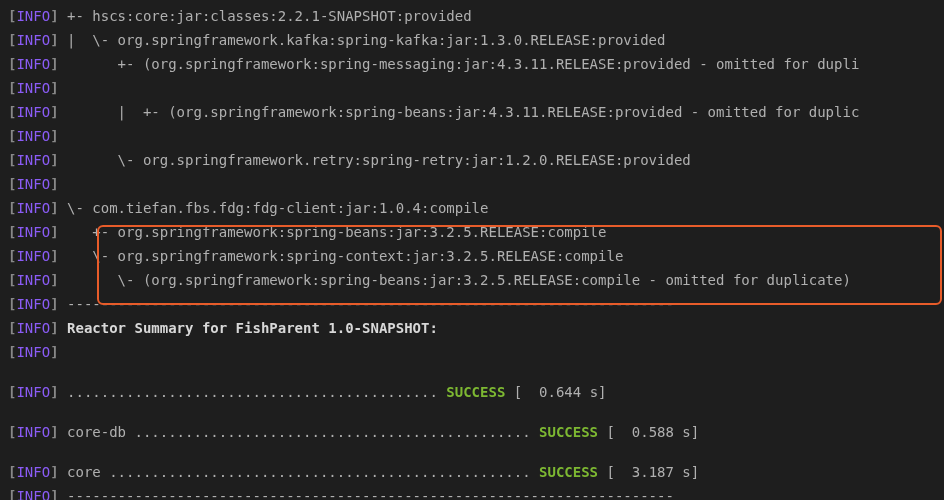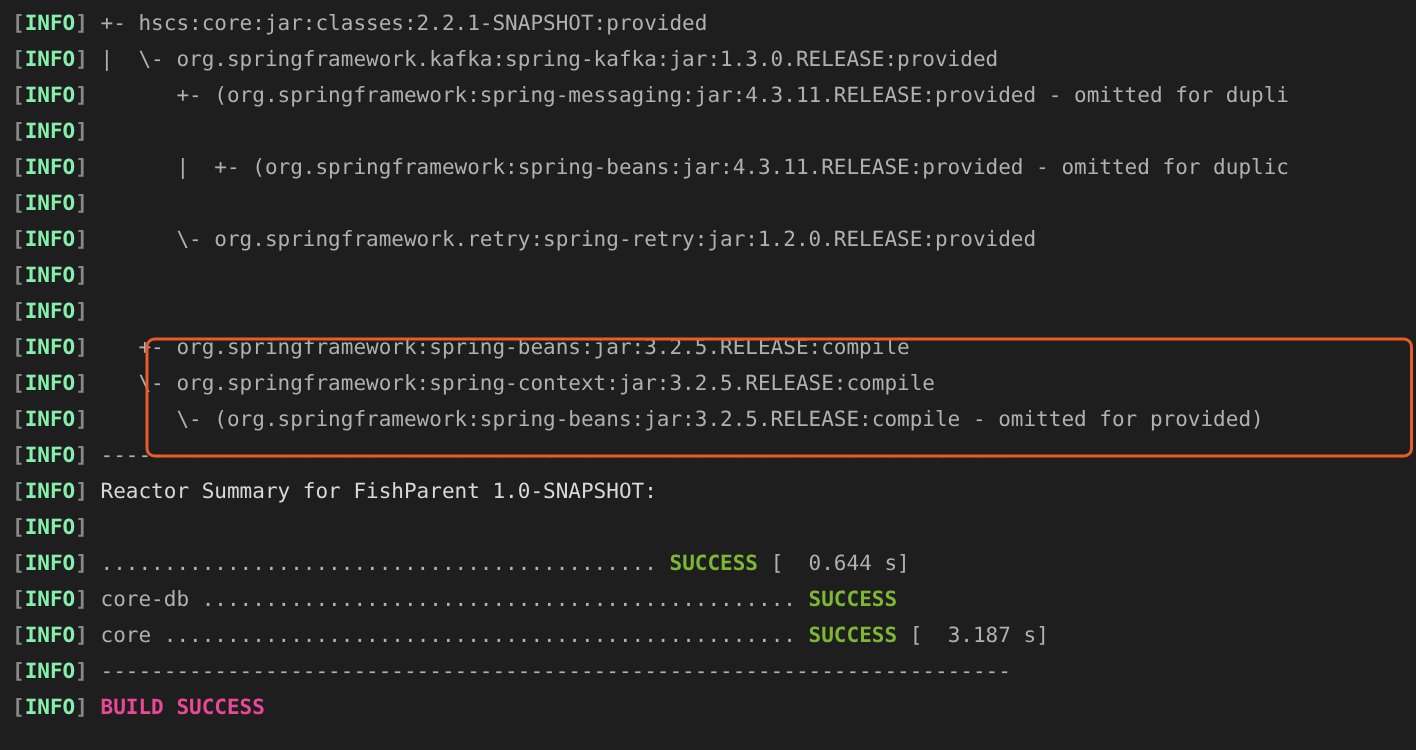--- a/index.html
+++ b/index.html
@@ -21,33 +21,34 @@
     .line {
       white-space: pre;
       display: flex;
       align-items: baseline;
     }
     .bracket {
       color: #888;
       font-weight: bold;
     }
     .info-tag {
-      color: #86efac;
-      font-weight: bold;
+      color: #8b5cf6;
+      font-weight: normal;
     }
     .content {
       color: #b0b0b0;
     }
     .white-text {
       color: #d8d8d8;
-      font-weight: normal;
+      font-weight: bold;
     }
     .success {
       color: #7db832;
       font-weight: bold;
+      margin-top: 16px;
     }
     .build-success {
       color: #ec4899;
       font-weight: bold;
     }
     .highlight-box {
       position: absolute;
       border: 2px solid #e85c2a;
       border-radius: 6px;
       pointer-events: none;
@@ -62,27 +63,27 @@
 <div class="terminal">
   <div id="lines-container">
       <div class="line"><span><span class="bracket">[</span><span class="info-tag">INFO</span><span class="bracket">]</span></span><span class="content"> +- hscs:core:jar:classes:2.2.1-SNAPSHOT:provided</span></div>
       <div class="line"><span><span class="bracket">[</span><span class="info-tag">INFO</span><span class="bracket">]</span></span><span class="content"> |  \- org.springframework.kafka:spring-kafka:jar:1.3.0.RELEASE:provided</span></div>
       <div class="line"><span><span class="bracket">[</span><span class="info-tag">INFO</span><span class="bracket">]</span></span><span class="content">       +- (org.springframework:spring-messaging:jar:4.3.11.RELEASE:provided - omitted for dupli</span></div>
       <div class="line"><span><span class="bracket">[</span><span class="info-tag">INFO</span><span class="bracket">]</span></span></div>
       <div class="line"><span><span class="bracket">[</span><span class="info-tag">INFO</span><span class="bracket">]</span></span><span class="content">       |  +- (org.springframework:spring-beans:jar:4.3.11.RELEASE:provided - omitted for duplic</span></div>
       <div class="line"><span><span class="bracket">[</span><span class="info-tag">INFO</span><span class="bracket">]</span></span></div>
       <div class="line"><span><span class="bracket">[</span><span class="info-tag">INFO</span><span class="bracket">]</span></span><span class="content">       \- org.springframework.retry:spring-retry:jar:1.2.0.RELEASE:provided</span></div>
       <div class="line"><span><span class="bracket">[</span><span class="info-tag">INFO</span><span class="bracket">]</span></span></div>
-      <div class="line"><span><span class="bracket">[</span><span class="info-tag">INFO</span><span class="bracket">]</span></span></div>
+      <div class="line"><span><span class="bracket">[</span><span class="info-tag">INFO</span><span class="bracket">]</span></span><span class="content"> \- com.tiefan.fbs.fdg:fdg-client:jar:1.0.4:compile</span></div>
       <div class="line"><span><span class="bracket">[</span><span class="info-tag">INFO</span><span class="bracket">]</span></span><span class="content">    +- org.springframework:spring-beans:jar:3.2.5.RELEASE:compile</span></div>
       <div class="line"><span><span class="bracket">[</span><span class="info-tag">INFO</span><span class="bracket">]</span></span><span class="content">    \- org.springframework:spring-context:jar:3.2.5.RELEASE:compile</span></div>
-      <div class="line"><span><span class="bracket">[</span><span class="info-tag">INFO</span><span class="bracket">]</span></span><span class="content">       \- (org.springframework:spring-beans:jar:3.2.5.RELEASE:compile - omitted for provided)</span></div>
+      <div class="line"><span><span class="bracket">[</span><span class="info-tag">INFO</span><span class="bracket">]</span></span><span class="content">       \- (org.springframework:spring-beans:jar:3.2.5.RELEASE:compile - omitted for duplicate)</span></div>
       <div class="line"><span><span class="bracket">[</span><span class="info-tag">INFO</span><span class="bracket">]</span></span><span class="content"> ------------------------------------------------------------------------</span></div>
       <div class="line"><span><span class="bracket">[</span><span class="info-tag">INFO</span><span class="bracket">]</span></span><span class="white-text"> Reactor Summary for FishParent 1.0-SNAPSHOT:</span></div>
       <div class="line"><span><span class="bracket">[</span><span class="info-tag">INFO</span><span class="bracket">]</span></span><span class="content"></span></div>
       <div class="line"><span><span class="bracket">[</span><span class="info-tag">INFO</span><span class="bracket">]</span></span><span class="content"> ............................................ </span><span class="success">SUCCESS</span><span class="content"> [  0.644 s]</span></div>
-      <div class="line"><span><span class="bracket">[</span><span class="info-tag">INFO</span><span class="bracket">]</span></span><span class="content"> core-db</span><span class="content"> ............................................... </span><span class="success">SUCCESS</span></div>
+      <div class="line"><span><span class="bracket">[</span><span class="info-tag">INFO</span><span class="bracket">]</span></span><span class="content"> core-db</span><span class="content"> ............................................... </span><span class="success">SUCCESS</span><span class="content"> [  0.588 s]</span></div>
       <div class="line"><span><span class="bracket">[</span><span class="info-tag">INFO</span><span class="bracket">]</span></span><span class="content"> core</span><span class="content"> .................................................. </span><span class="success">SUCCESS</span><span class="content"> [  3.187 s]</span></div>
       <div class="line"><span><span class="bracket">[</span><span class="info-tag">INFO</span><span class="bracket">]</span></span><span class="content"> ------------------------------------------------------------------------</span></div>
       <div class="line"><span><span class="bracket">[</span><span class="info-tag">INFO</span><span class="bracket">]</span></span><span class="build-success"> BUILD SUCCESS</span></div>
     </div>
   <div class="highlight-box" style="top: 221px; left: 89px; width: 845px; height: 80px;"></div>
 </div>
 
 </body></html>

